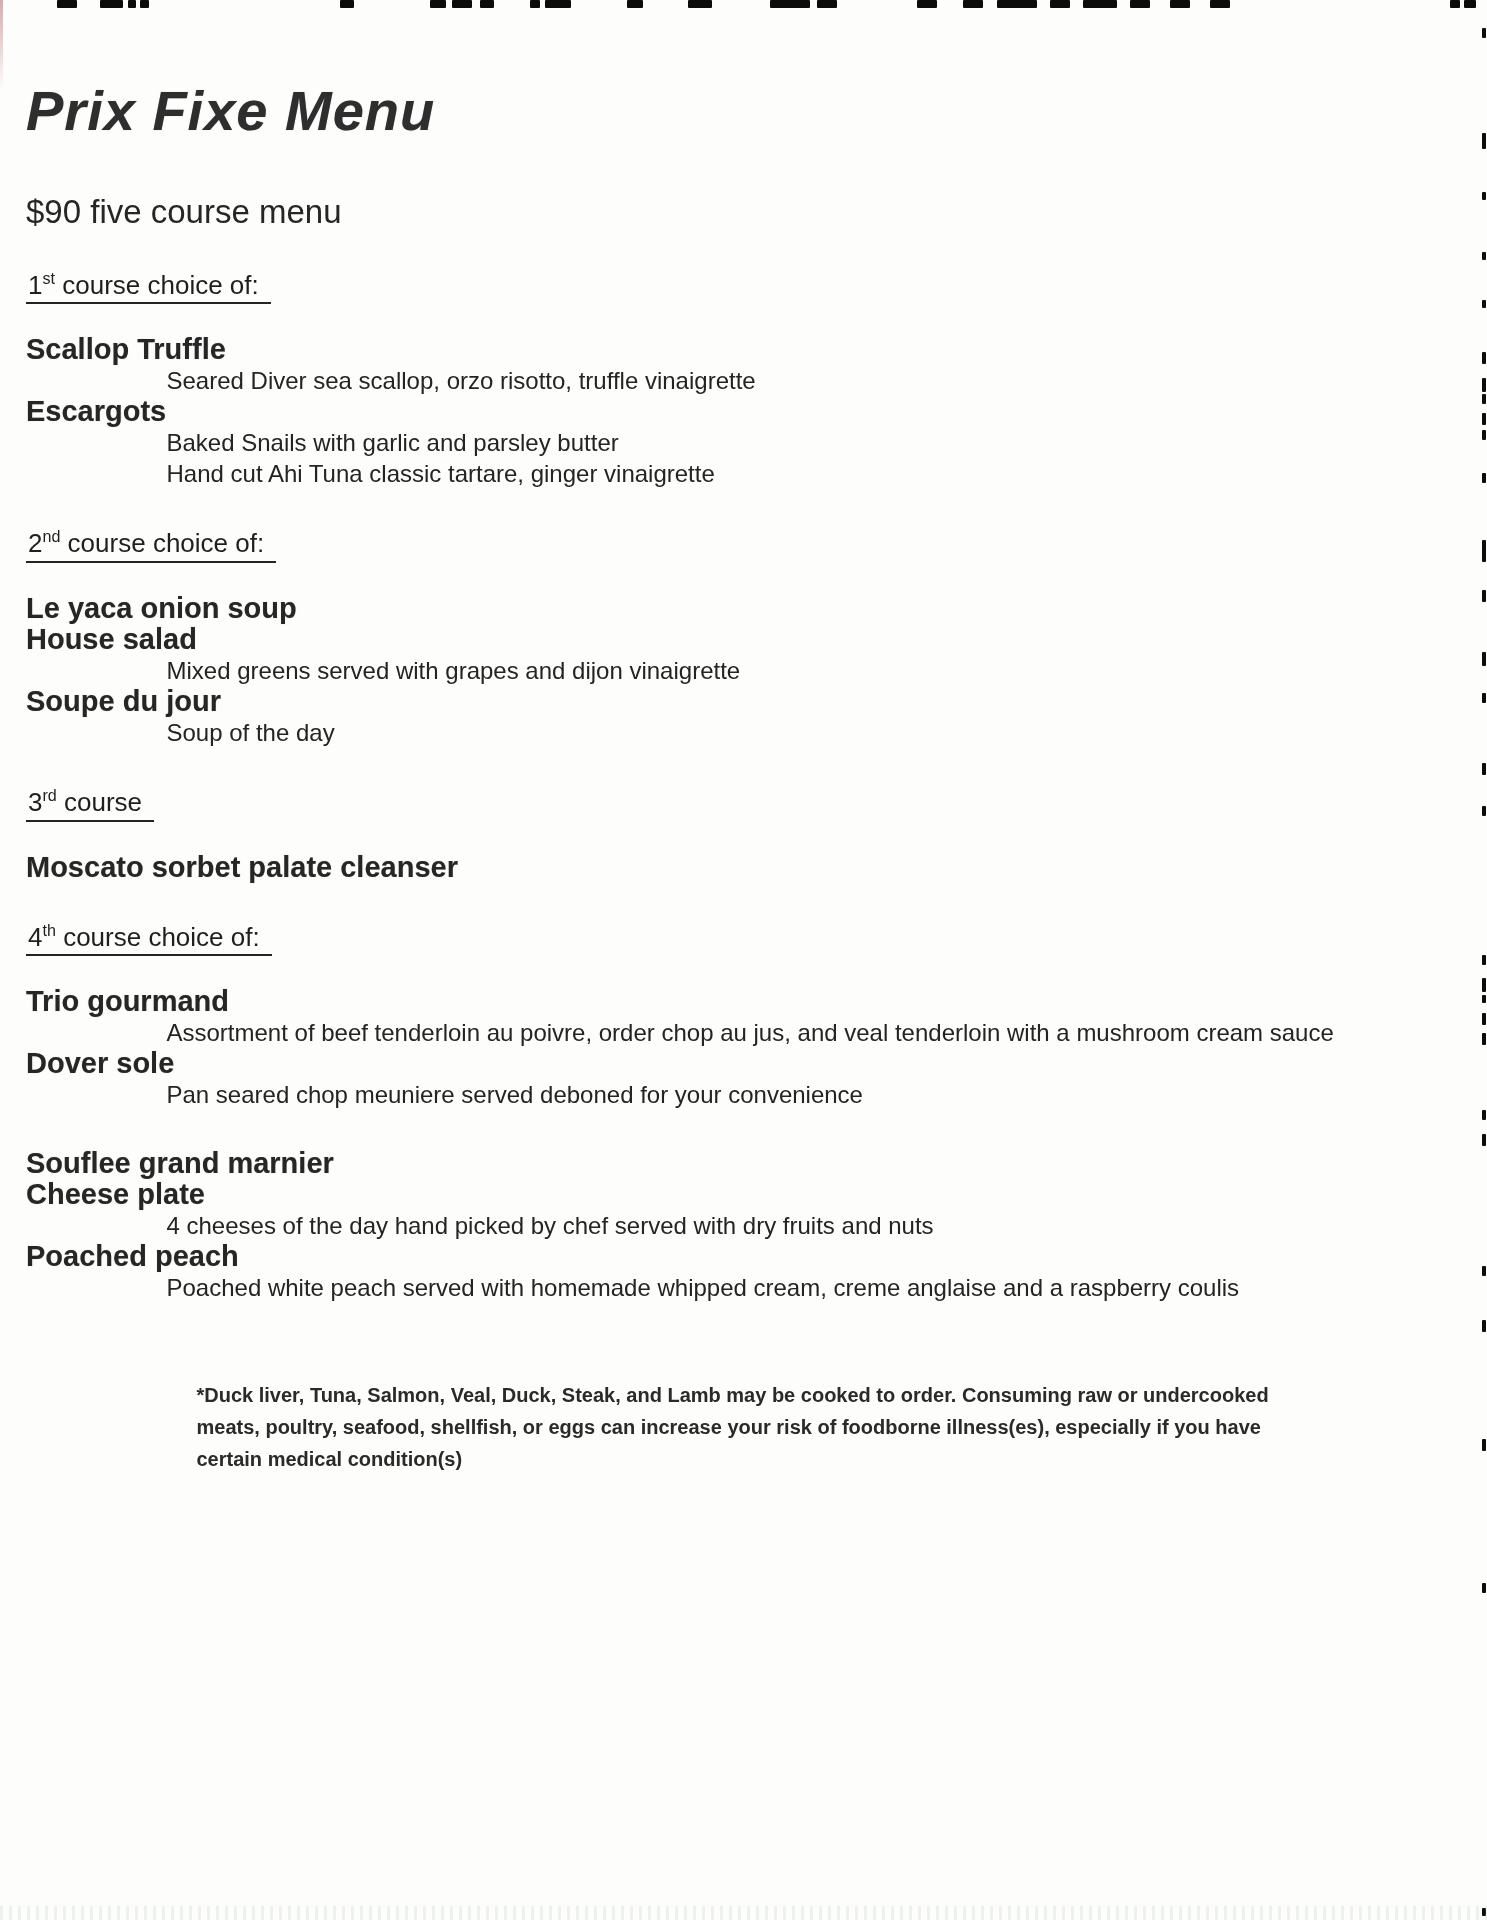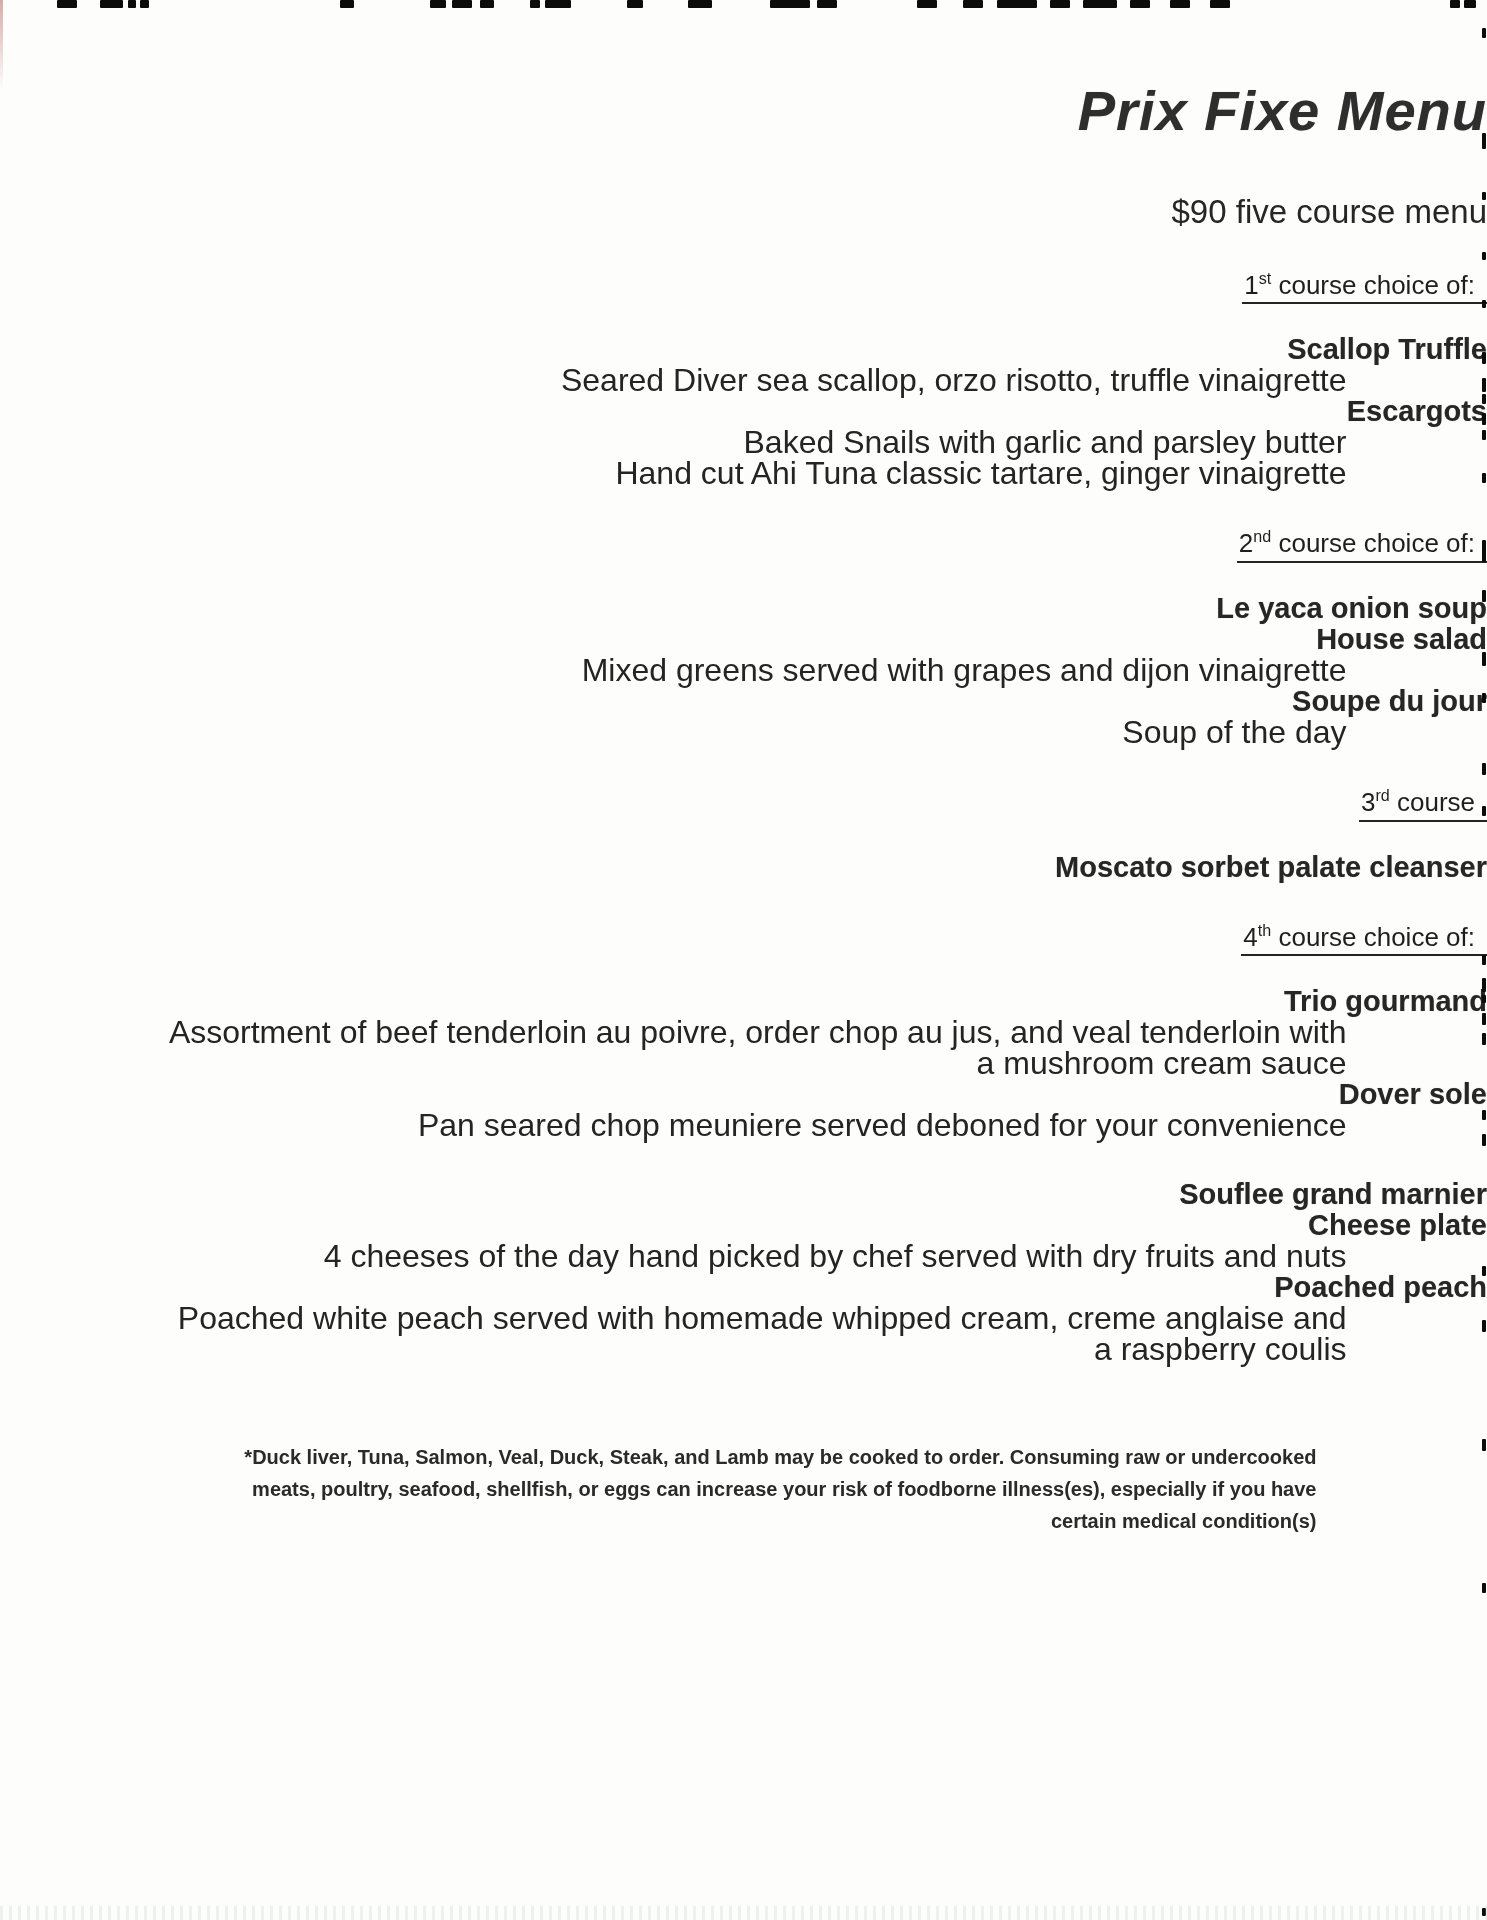--- a/index.html
+++ b/index.html
@@ -1,42 +1,42 @@
 <!DOCTYPE html>
 <html><head>
 <meta charset="utf-8">
 <style>
   html,body{margin:0;padding:0;background:#d9d9d9;}
   .page{
     position:relative;width:1487px;height:1920px;margin:0 auto;
     background:#fdfdfb;overflow:hidden;
     font-family:"Liberation Sans", sans-serif;color:#232323;
   }
-  .content{padding-left:26px;text-align:right;}
+  .content{padding-left:26px;text-align:left;}
   .menu-title{
     padding-top:82px;font-size:56px;line-height:1.05;
     font-weight:700;font-style:italic;letter-spacing:1px;color:#2e2e2e;
     text-shadow:0 0 1px rgba(40,40,40,.35);
   }
   .menu-subtitle{margin-top:52px;font-size:33px;font-weight:400;color:#262626;}
   .course{margin-top:38px;}
   .course-first{}
   .course-heading{font-size:26px;font-weight:400;color:#1f1f1f;}
   .course-heading .u{
     display:inline-block;border-bottom:2px solid #242424;
     padding:0 12px 2px 2px;
   }
   .course-heading sup{font-size:0.62em;}
   .items{margin-top:30px;}
   .item-name{
     font-size:29px;font-weight:700;line-height:31px;color:#262626;
     text-shadow:0 0 1px rgba(40,40,40,.3);
   }
   .item-desc{
-    font-size:32px;font-weight:400;line-height:31px;color:#242424;
+    font-size:24px;font-weight:400;line-height:31px;color:#242424;
     max-width:1180px;margin:0 auto;
   }
   .disclaimer{
     margin:76px auto 0;max-width:1120px;
     font-size:20px;font-weight:700;line-height:1.6;color:#2a2a2a;
   }
   
   .top-dash{position:absolute;top:0;height:8px;background:#0c0c0c;border-radius:1px;}
   .right-mark{position:absolute;right:1px;width:4px;background:#0c0c0c;border-radius:1px;}
   .edge-red{

